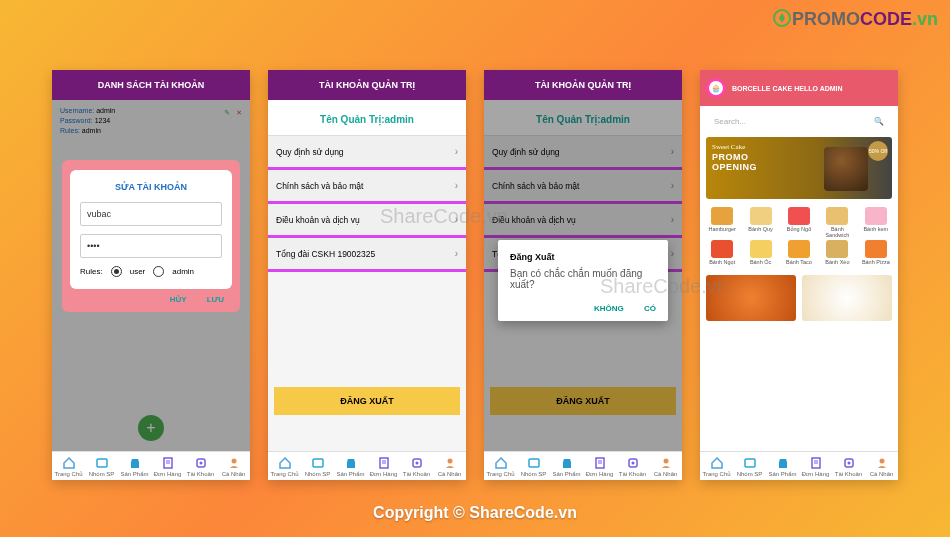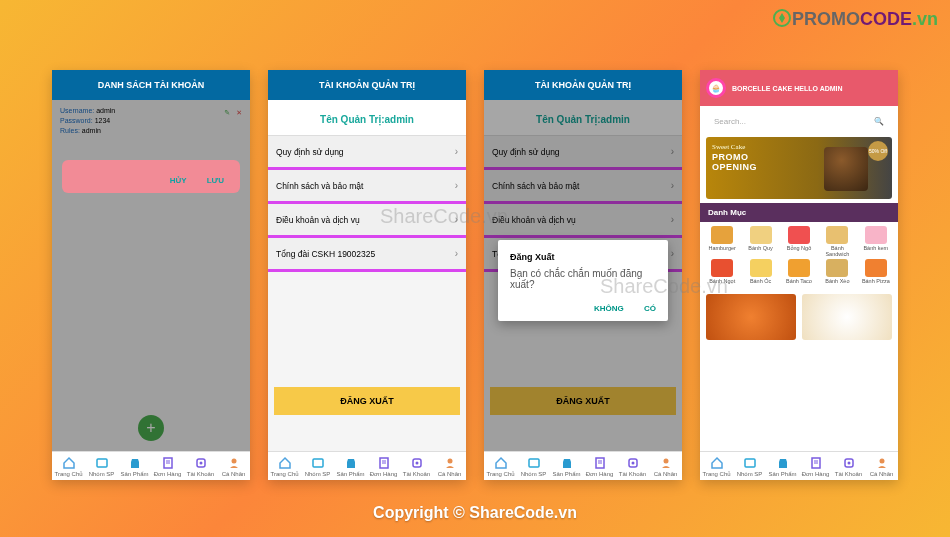--- a/index.html
+++ b/index.html
@@ -4,21 +4,21 @@
 <style>
 * { margin: 0; padding: 0; box-sizing: border-box; font-family: Arial, sans-serif; }
 body { width: 950px; height: 537px; background: linear-gradient(135deg, #f7b733 0%, #fc863a 50%, #f7b733 100%); position: relative; overflow: hidden; }
 .logo-tr { position: absolute; top: 8px; right: 12px; font-size: 18px; font-weight: bold; }
 .logo-tr .g { color: #701a75; } .logo-tr .s { color: #666; } .logo-tr .v { color: #4caf50; }
 .watermark { position: absolute; color: rgba(128,128,128,0.35); font-size: 20px; z-index: 50; pointer-events: none; }
 .wm1 { top: 205px; left: 380px; } .wm2 { top: 275px; left: 600px; }
 .copyright { position: absolute; bottom: 15px; left: 0; right: 0; text-align: center; color: #fff; font-size: 16px; font-weight: bold; text-shadow: 0 1px 2px rgba(0,0,0,0.3); }
 .phones { display: flex; gap: 18px; padding: 70px 50px 0; justify-content: center; }
 .phone { width: 198px; height: 410px; background: #fff; box-shadow: 0 4px 12px rgba(0,0,0,0.2); display: flex; flex-direction: column; position: relative; overflow: hidden; font-size: 9px; }
-.topbar { background: #0369a1; color: #fff; text-align: center; padding: 10px 12px; font-size: 9px; font-weight: bold; }
+.topbar { background: #701a75; color: #fff; text-align: center; padding: 10px 12px; font-size: 9px; font-weight: bold; }
 .content { flex: 1; background: #f5f5f5; position: relative; overflow: hidden; }
 .bottomnav { display: flex; border-top: 1px solid #ddd; background: #fff; }
 .bottomnav .nav { flex: 1; text-align: center; padding: 4px 0 3px; font-size: 6px; color: #666; }
 .bottomnav .nav .ic { width: 14px; height: 14px; margin: 0 auto 1px; display: flex; align-items: center; justify-content: center; }
 svg { display: block; }
 
 
 .acc-info { padding: 6px 8px; font-size: 7px; line-height: 1.4; position: relative; }
 .acc-info .lbl { color: #1f6fc2; }
 .acc-info .icons { position: absolute; right: 8px; top: 8px; display: flex; gap: 6px; }
@@ -87,20 +87,32 @@
         <div><span class="lbl">Password:</span> <span>1234</span></div>
         <div><span class="lbl">Rules:</span> <span>admin</span></div>
         <div class="icons">
           <span style="color:#4caf50">✎</span>
           <span style="color:#e05050">✕</span>
         </div>
       </div>
       <div class="fab">+</div>
       <div class="overlay-dark"></div>
       <div class="modal-card">
+        <div class="modal-inner">
+          <div class="modal-title">SỬA TÀI KHOẢN</div>
+          <div class="fld">vubac</div>
+          <div class="fld">••••</div>
+          <div class="rules-row">
+            <span>Rules:</span>
+            <span class="radio sel"></span>
+              <span>user</span>
+            <span class="radio"></span>
+              <span>admin</span>
+          </div>
+        </div>
         <div class="modal-actions">
           <span>HỦY</span>
           <span>LƯU</span>
         </div>
       </div>
     </div>
     <div class="bottomnav">
         <div class="nav">
           <div class="ic">
             <svg width="14" height="14">
@@ -332,21 +344,20 @@
       <div class="search-bar">
         <span>Search...</span>
         <span>🔍</span>
       </div>
       <div class="banner">
         <div class="sw">Sweet Cake</div>
         <div class="promo"><span>PROMO</span><br><span>OPENING</span></div>
         <div class="off">50% Off</div>
         <div class="cake"></div>
       </div>
-      <div class="sec-head">Danh Mục</div>
       <div class="cat-grid">
           <div class="cat">
             <div class="ci" style="background:#e6a23c"></div>
             <div>Hamburger</div>
           </div>
           <div class="cat">
             <div class="ci" style="background:#f0d080"></div>
             <div>Bánh Quy</div>
           </div>
           <div class="cat">

